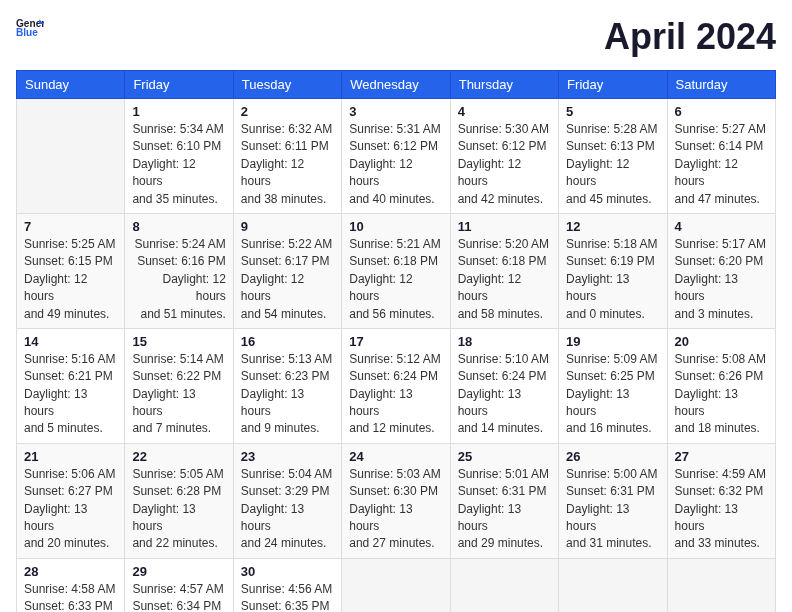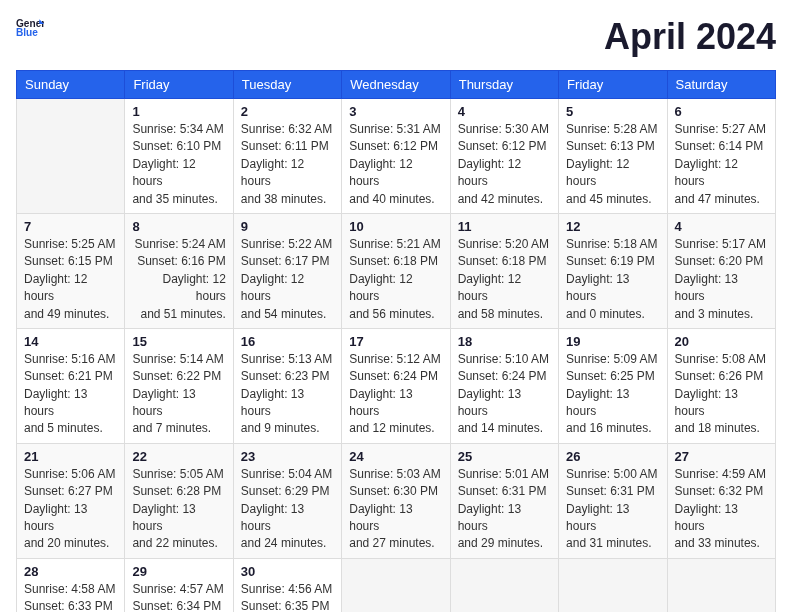--- a/index.html
+++ b/index.html
@@ -269,21 +269,21 @@
         <td>
           <span class="day-number">22</span>
           <div class="day-info" style="white-space: pre-line;">Sunrise: 5:05 AM
 Sunset: 6:28 PM
 Daylight: 13 hours
 and 22 minutes.</div>
         </td>
         <td>
           <span class="day-number">23</span>
           <div class="day-info" style="white-space: pre-line;">Sunrise: 5:04 AM
-Sunset: 6:29 PM
+Sunset: 3:29 PM
 Daylight: 13 hours
 and 24 minutes.</div>
         </td>
         <td>
           <span class="day-number">24</span>
           <div class="day-info" style="white-space: pre-line;">Sunrise: 5:03 AM
 Sunset: 6:30 PM
 Daylight: 13 hours
 and 27 minutes.</div>
         </td>

